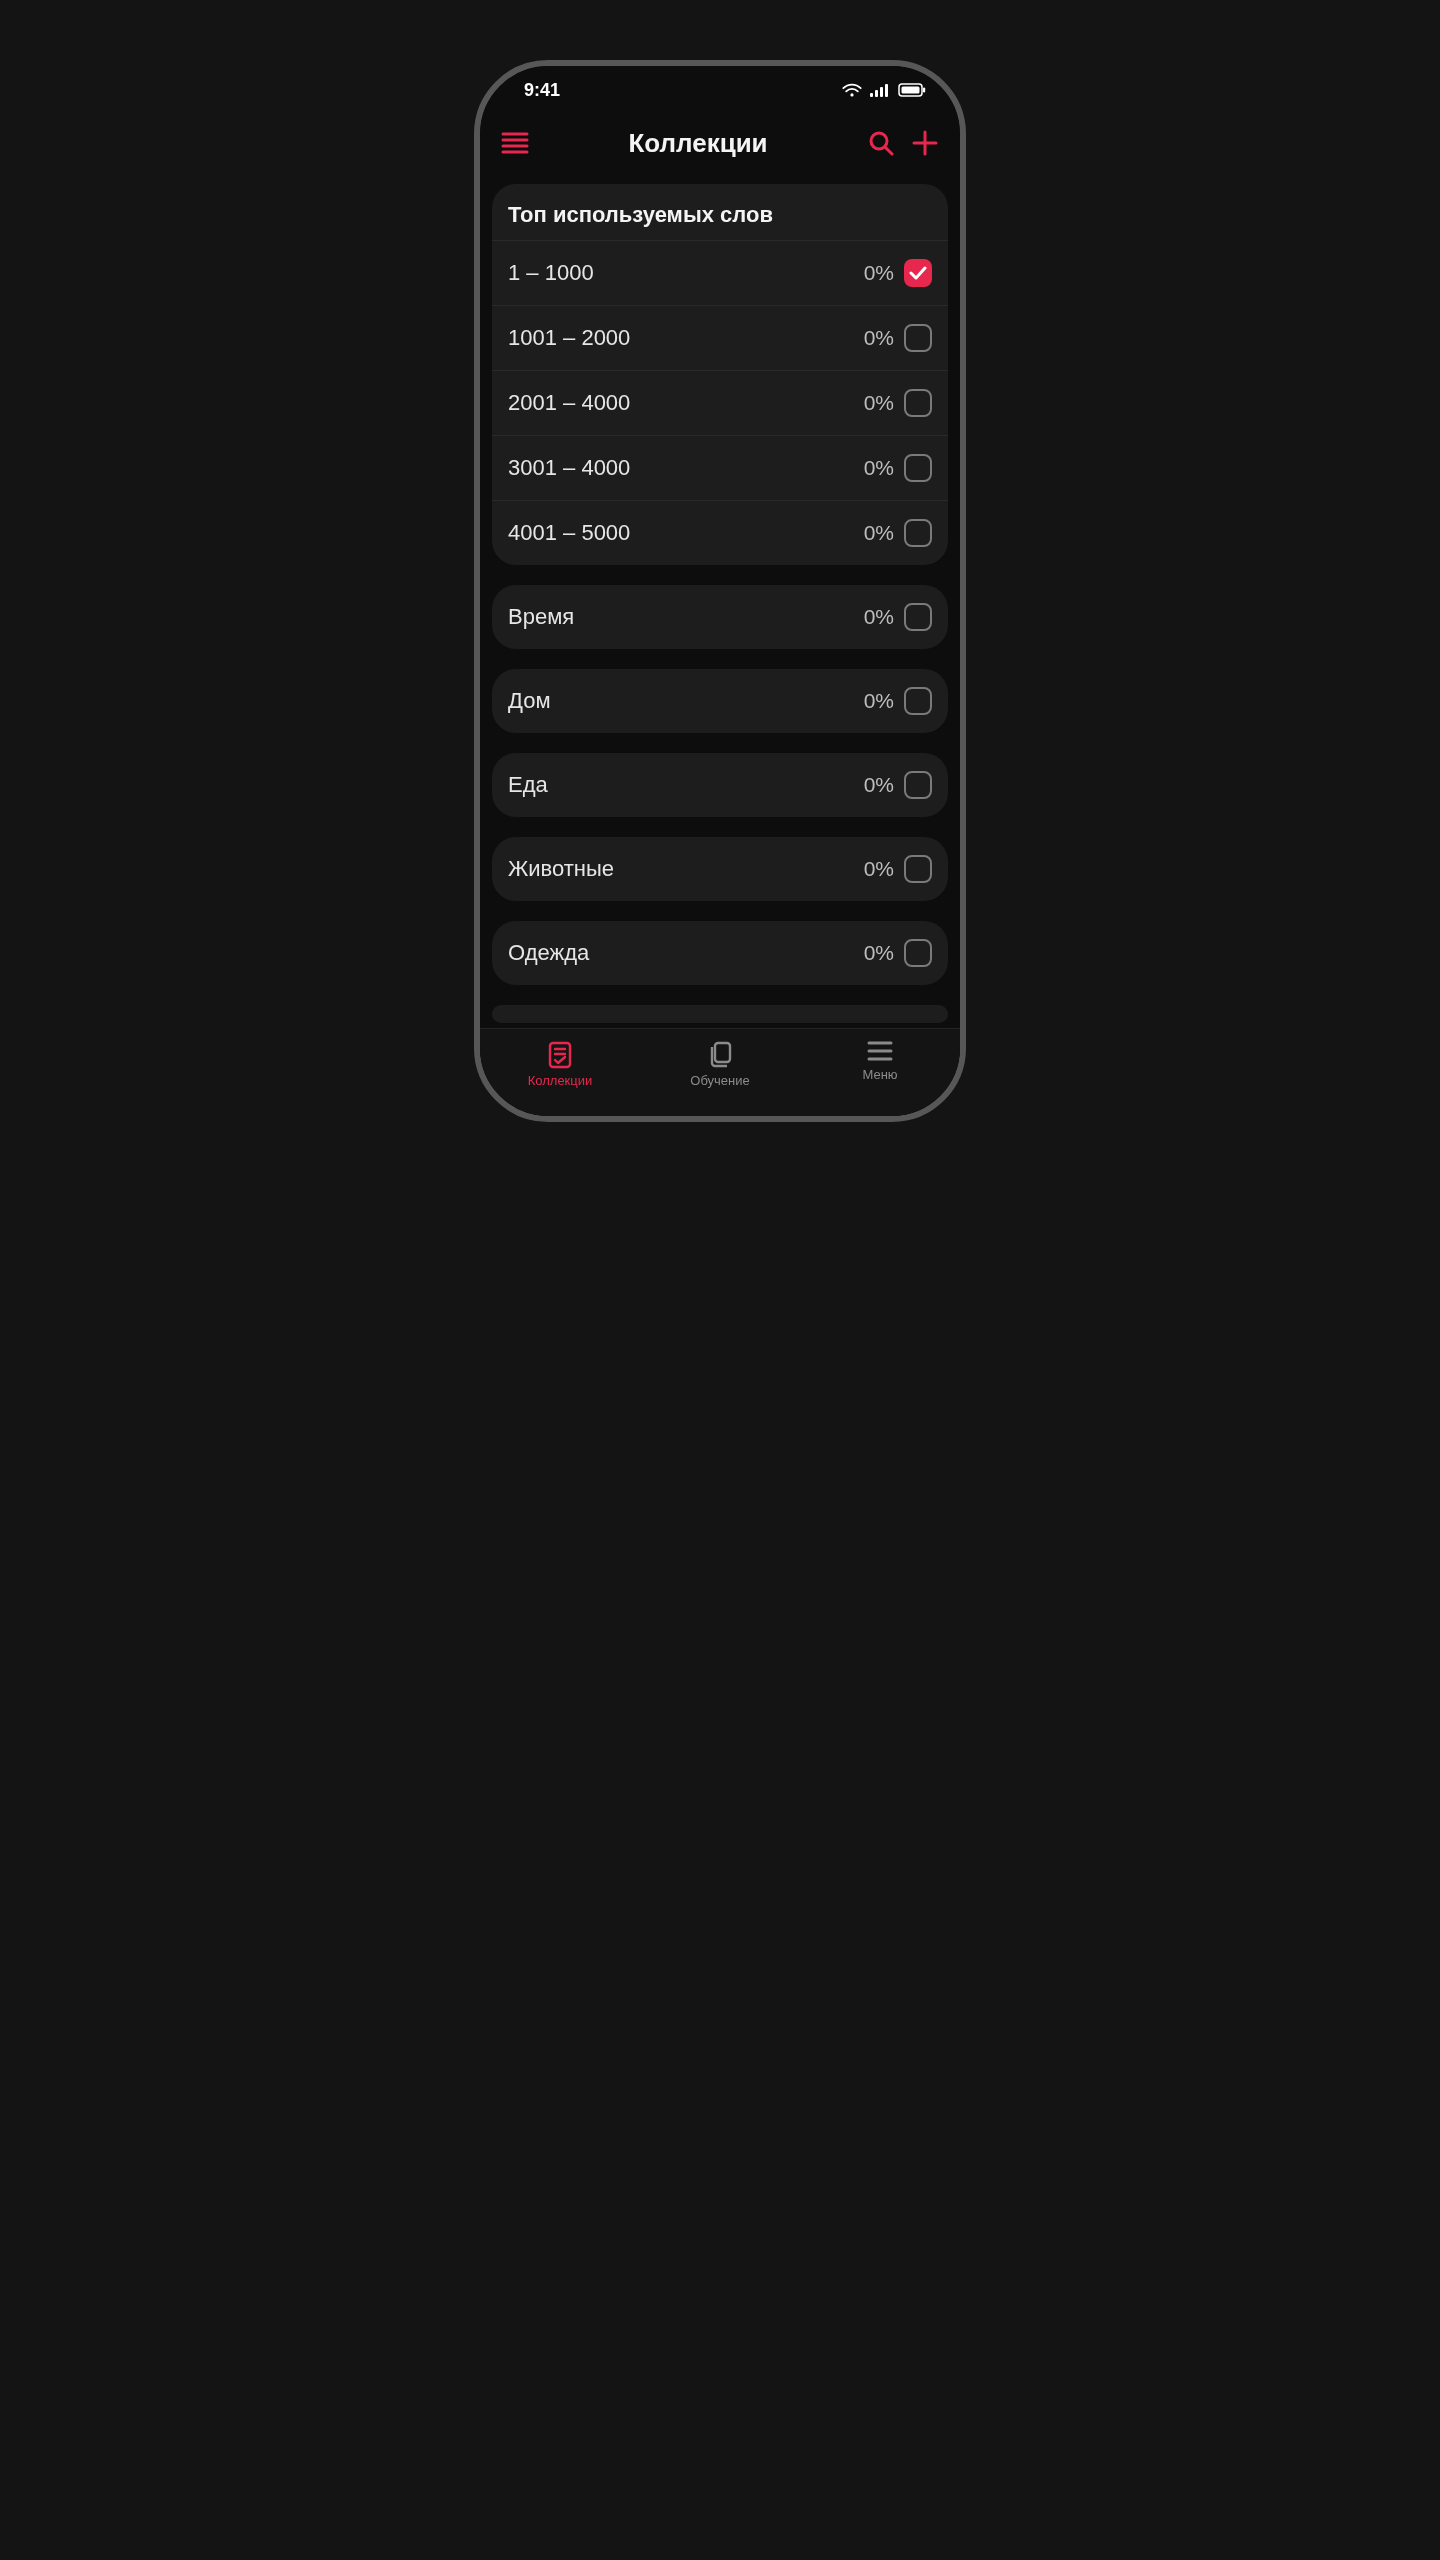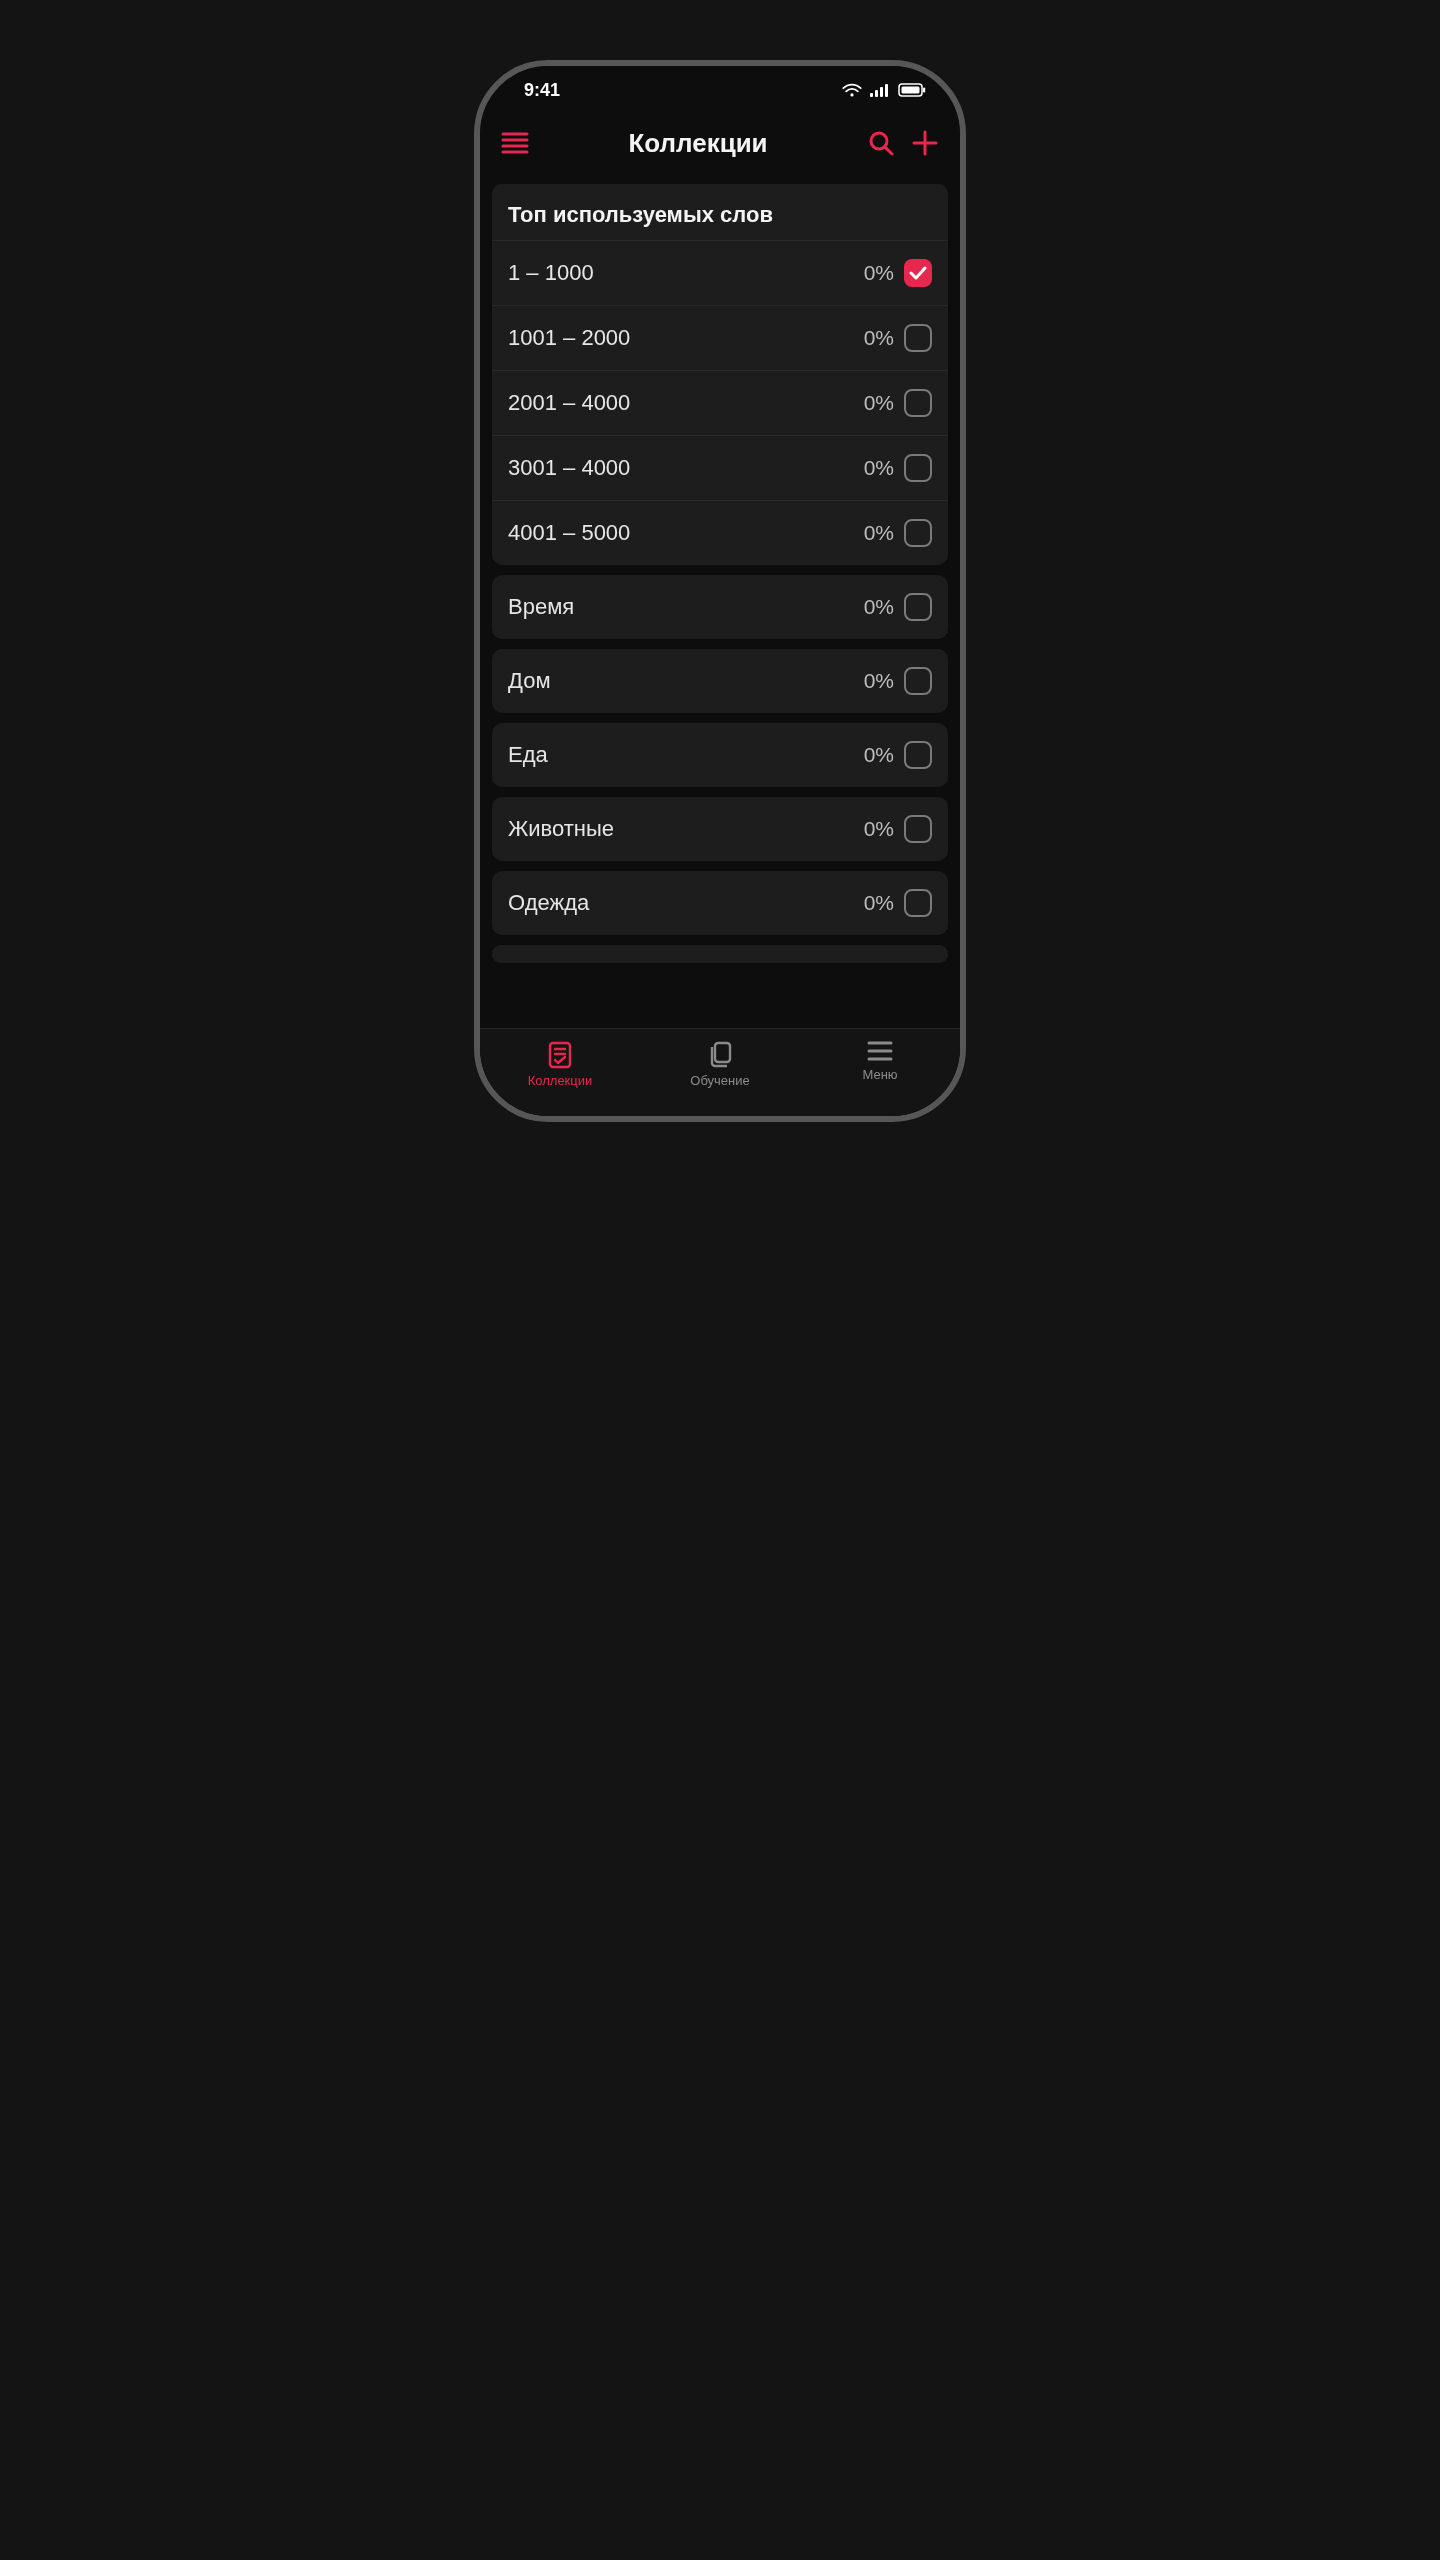--- a/index.html
+++ b/index.html
@@ -80,21 +80,21 @@
   .iconbtn svg { display:block; }
 
   
   .content {
     flex: 1;
     overflow: hidden;
     padding: 0 12px;
   }
   .card {
     background: #1d1d1d;
-    border-radius: 10px;
+    border-radius: 24px;
     margin-top: 12px;
     overflow: hidden;
   }
   .card-header {
     padding: 18px 16px 12px 16px;
     font-size: 22px;
     font-weight: 700;
     color: #f4f4f4;
   }
   .row {
@@ -110,21 +110,21 @@
   .row .pct   { color: #bdbdbd; font-size: 21px; margin-right: 10px; }
   .check {
     width: 28px; height: 28px;
     border-radius: 8px;
     display: flex; align-items: center; justify-content: center;
   }
   .check.off { border: 2.5px solid #7a7a7a; }
   .check.on  { background: #e8274e; }
   .check.on svg { display:block; }
 
-  .single-card { margin-top: 10px; }
+  .single-card { margin-top: 20px; }
   .single-card .row { border-top: none; }
 
   
   .tabbar {
     height: 88px;
     background: #141414;
     border-top: 1px solid #242424;
     display: flex;
     justify-content: space-around;
     align-items: flex-start;

